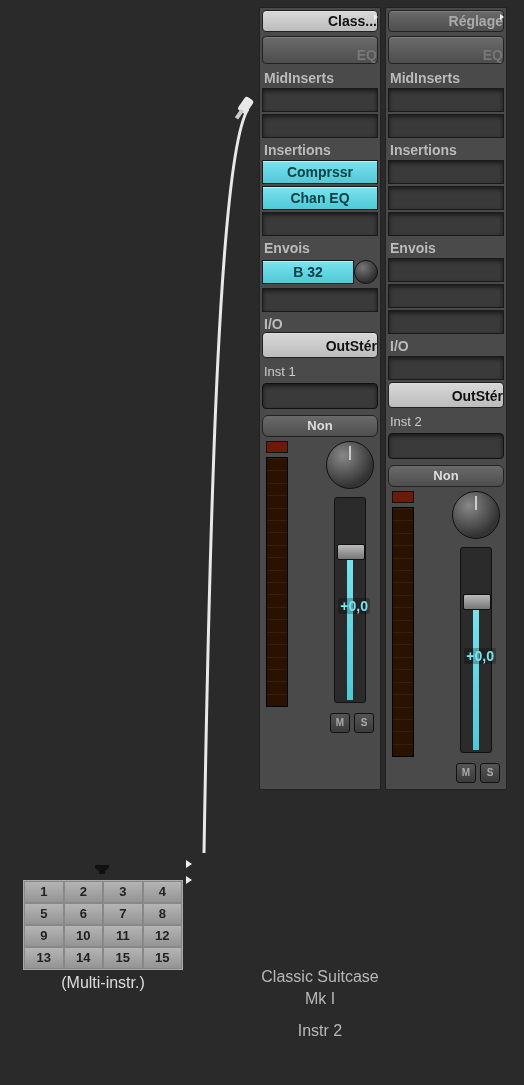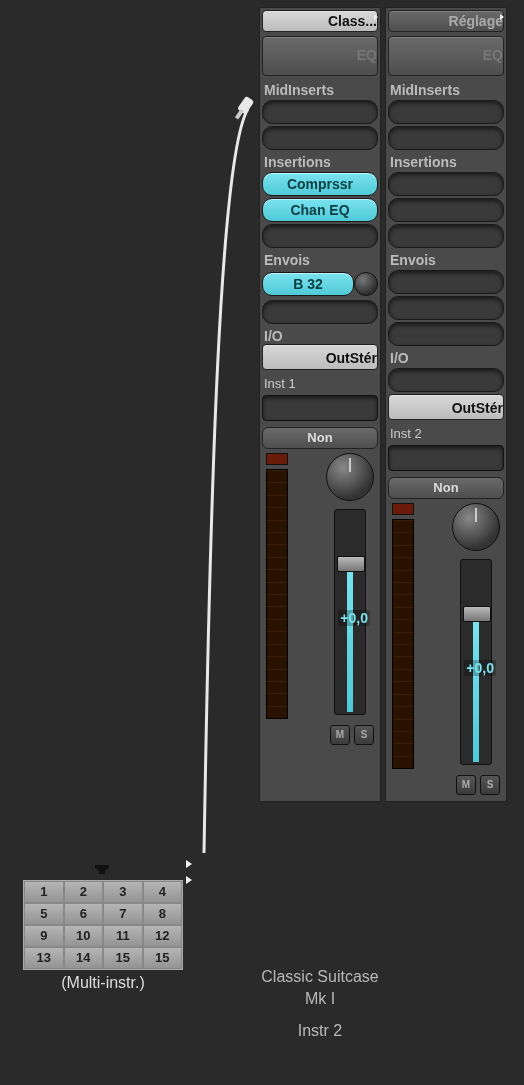--- a/index.html
+++ b/index.html
@@ -81,32 +81,32 @@
     padding: 2px 0;
     text-align: right;
     margin-bottom: 4px;
     box-shadow: inset 0 1px 0 rgba(255,255,255,.15);
   }
   .btn-light {
     background: linear-gradient(#d8d8d8,#bcbcbc);
     color:#111;
     font-weight: bold;
   }
-  .btn-big { height:40px; line-height:32px; color:#777; }
+  .btn-big { height:28px; line-height:32px; color:#777; }
   .section-label {
     font-size: 14px;
     color: #bbb;
     padding: 2px 2px 0 2px;
     font-weight: bold;
   }
   .slot {
     height: 24px;
     background: #3a3a3a;
     border: 1px solid #1a1a1a;
-    border-radius: 10px;
+    border-radius: 0;
     margin: 2px 0;
     box-shadow: inset 0 2px 4px rgba(0,0,0,.6);
   }
   .slot-filled {
     background: linear-gradient(#7be3ef,#4fc9d6);
     color: #0a4046;
     font-weight: bold;
     font-size: 14px;
     text-align: center;
     line-height: 22px;

